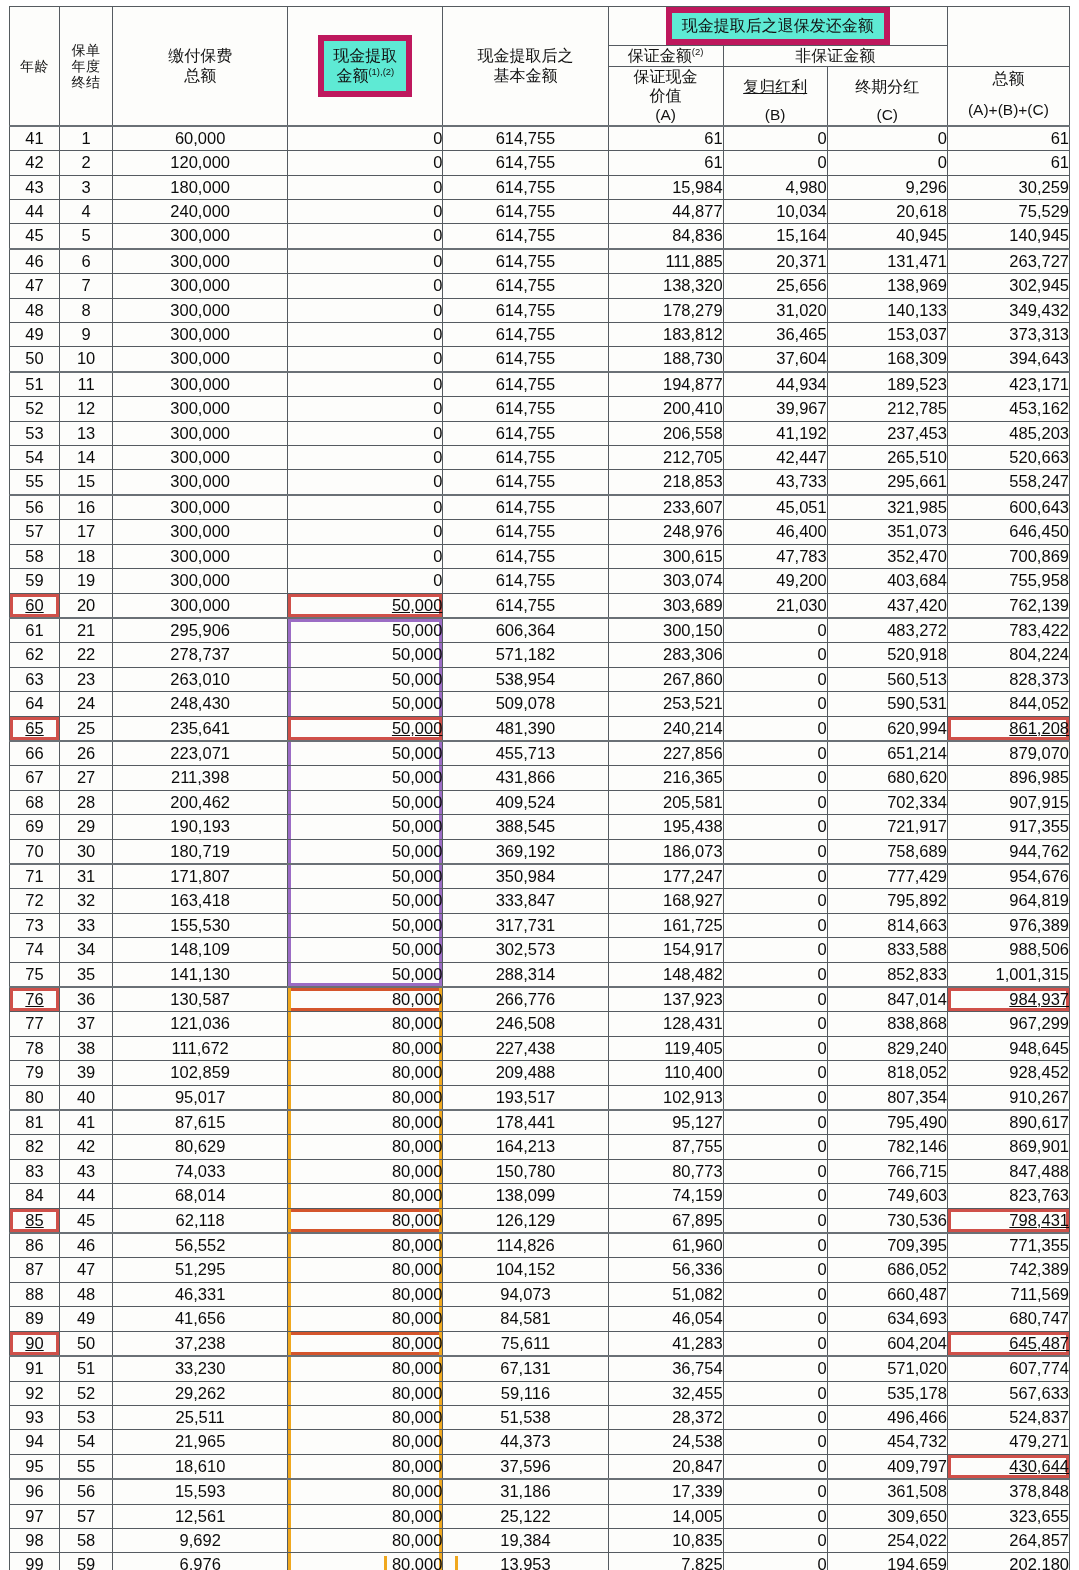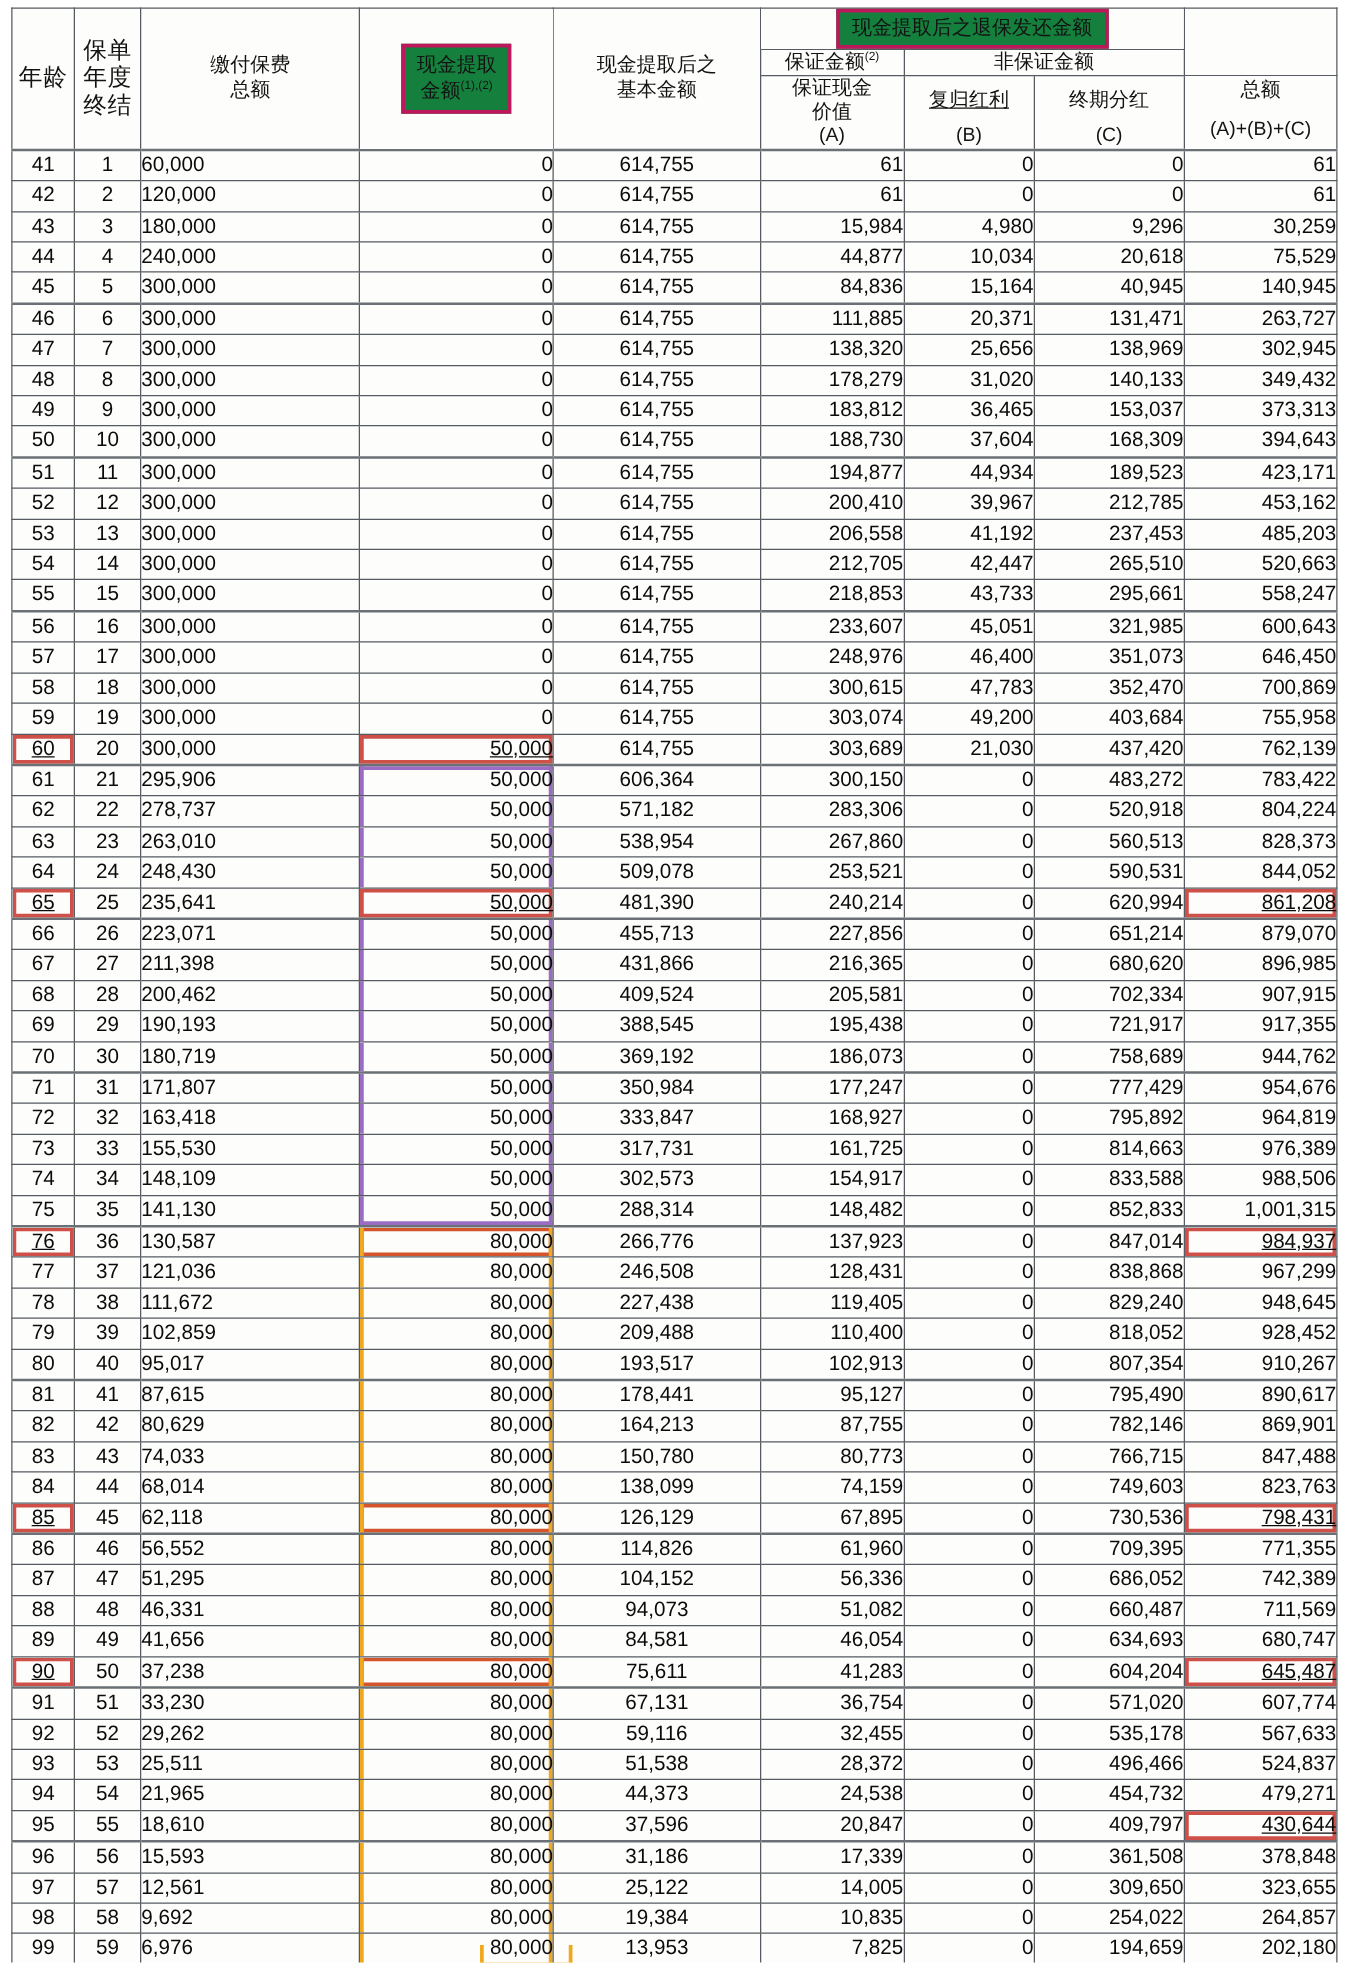--- a/index.html
+++ b/index.html
@@ -45,58 +45,58 @@
   
   thead td, thead th {
     text-align: center;
     font-size: 16px;
     line-height: 1.22;
     color: #131313;
     background: #ffffff;
     padding: 2px 2px;
   }
   .hdr-vert {
-    font-size: 19px;
+    font-size: 14px;
     line-height: 1.15;
     letter-spacing: 0.5px;
   }
   .hdr-sup {
     font-size: 9.5px;
     vertical-align: super;
   }
   .abc {
     font-size: 15.5px;
     text-align: center;
     padding-bottom: 3px;
   }
   .hdr-topspacer { border-top: none; border-left: none; border-right: none; }
 
   
   .boxed-hdr {
     position: relative;
   }
   .boxed-hdr > span.boxwrap {
     display: inline-block;
-    border: 3px solid #be185d;
-    background: #15803d;
+    border: 6px solid #be185d;
+    background: #5eead4;
     padding: 5px 9px;
     line-height: 1.25;
   }
 
   
   tbody td {
     height: 23.4px;
     line-height: 23.4px;
     font-size: 16.5px;
     color: #0b0b0b;
     white-space: nowrap;
   }
   td.c-age      { width: 50px;  text-align: center; }
   td.c-year     { width: 53px;  text-align: center; }
-  td.c-prem     { width: 175px; text-align: left; padding-right: 7px; margin-top: 40px; }
+  td.c-prem     { width: 175px; text-align: center; padding-right: 7px; margin-top: 40px; }
   td.c-with     { width: 155px; text-align: right; padding-right: 7px; }
   td.c-basic    { width: 165px; text-align: center; padding-right: 7px; }
   td.c-gcv      { width: 115px; text-align: right; padding-right: 7px; }
   td.c-rev      { width: 104px; text-align: right; padding-right: 7px; }
   td.c-term     { width: 120px; text-align: right; padding-right: 7px; }
   td.c-total    { width: 122px; text-align: right; padding-right: 7px; }
 
   
   tr.grp-end td { border-bottom: 2px solid #6a7075; }
   tr.grp-first td { border-top: 2px solid #6a7075; }

